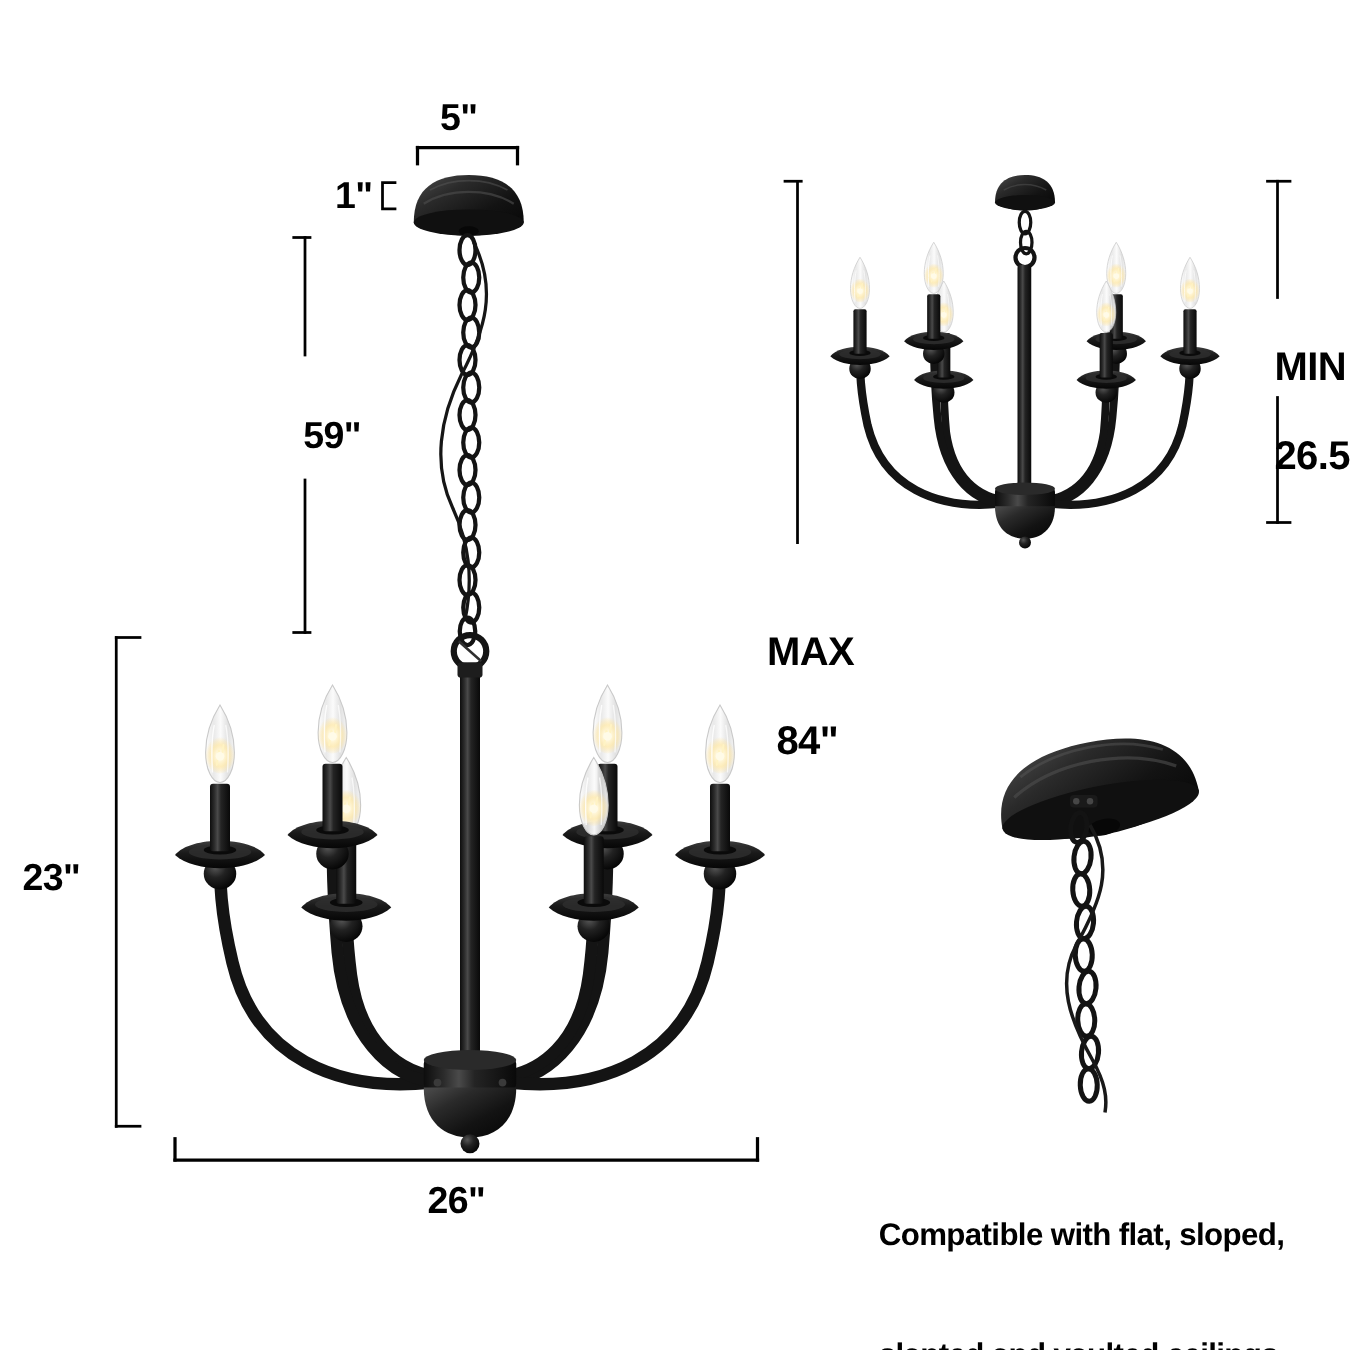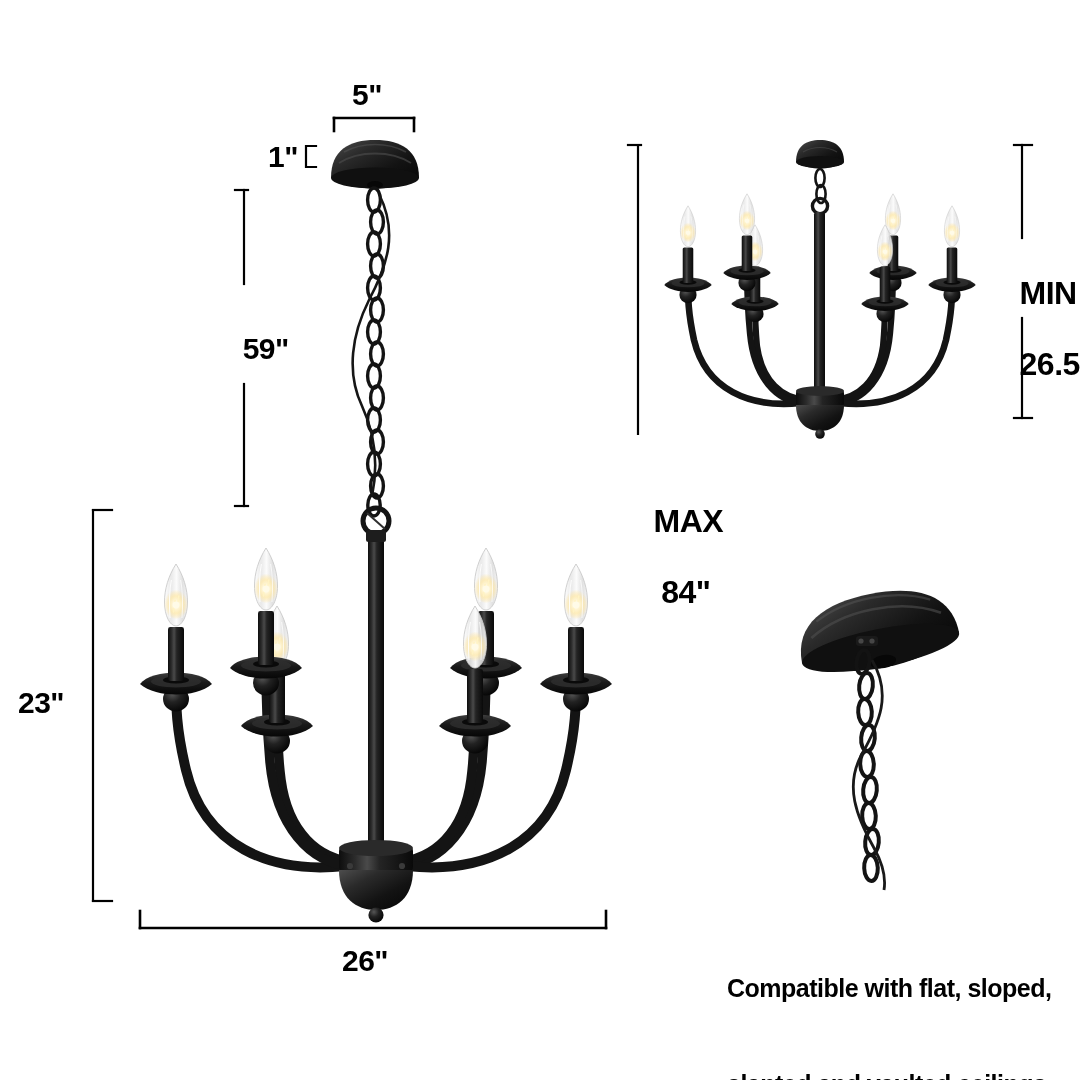--- a/index.html
+++ b/index.html
@@ -32,24 +32,24 @@
     color: #000000;
     white-space: pre;
     line-height: 1.12;
     letter-spacing: -0.5px;
   }
   .t-5in   { left: 352px; top: 78px;  font-size: 30px; }
   .t-1in   { left: 268px; top: 140px; font-size: 30px; }
   .t-59    { left: 170px; top: 298px; font-size: 30px; text-align: center; width: 160px; }
   .t-23    { left: 18px;  top: 686px; font-size: 30px; }
   .t-26    { left: 342px; top: 944px; font-size: 30px; }
-  .t-max   { left: 620px; top: 468px; font-size: 32px; text-align: center; width: 98px; }
+  .t-max   { left: 580px; top: 468px; font-size: 32px; text-align: center; width: 98px; }
   .t-min   { left: 986px; top: 240px; font-size: 32px; text-align: left; width: 100px; }
   .t-compat{ left: 703px; top: 908px; font-size: 25px; line-height: 1.28; }
-  .t-compat span { display: block; margin-left: 24px; }
+  .t-compat span { display: block; }
 </style>
 </head>
 <body>
 
 <div id="stage">
 
   <svg id="diagram" viewBox="0 0 1080 1080">
     <defs>
 
       <linearGradient id="gMetalV" x1="0" y1="0" x2="1" y2="0">

